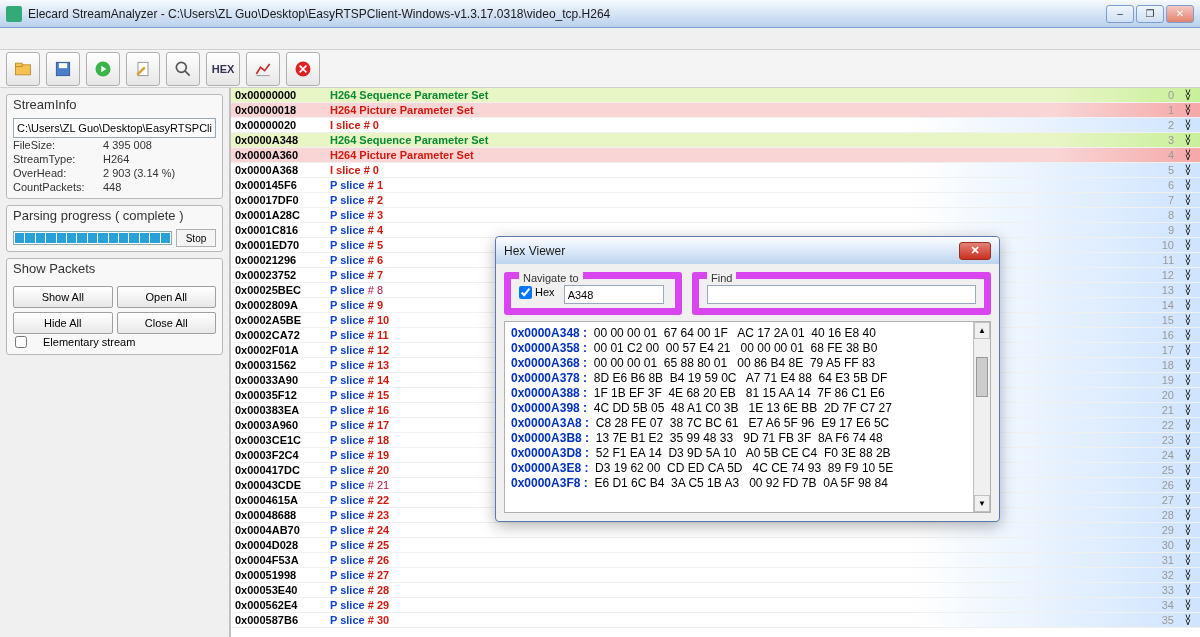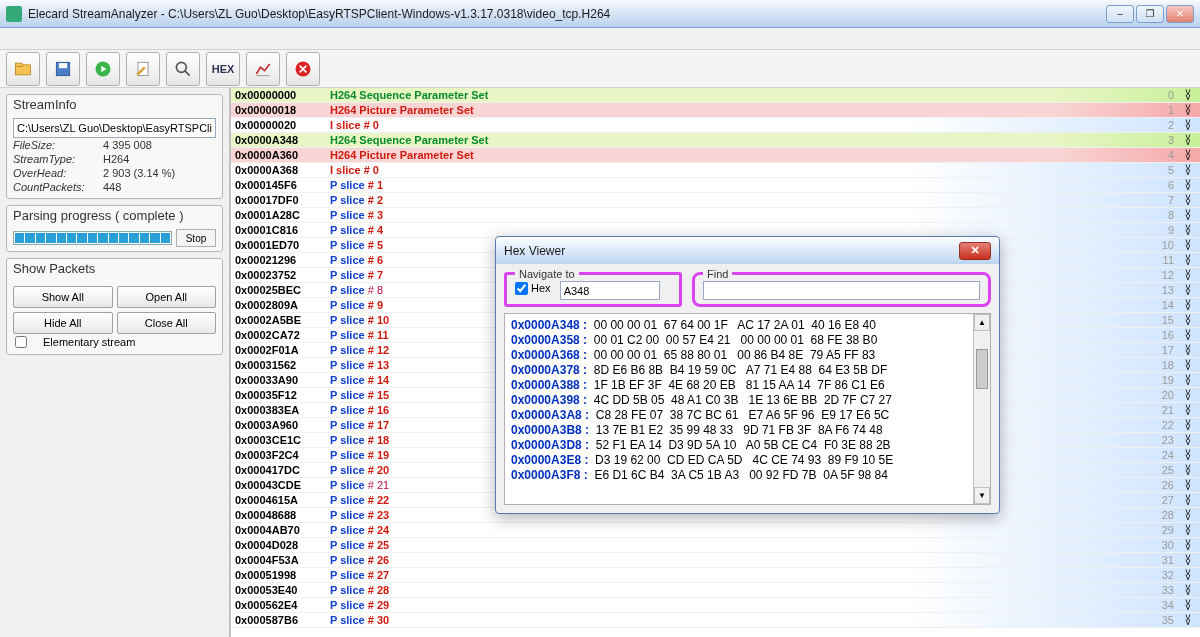--- a/index.html
+++ b/index.html
@@ -21,21 +21,21 @@
 .tbtn svg { width:20px; height:20px; }
 
 .content { display:flex; height: calc(100% - 88px); }
 
 .left { width: 230px; padding:6px; background:#f0f0f0; border-right:1px solid #c0c0c0; display:flex; flex-direction:column; gap:6px; }
 .panel { border:1px solid #b8b8b8; border-radius:3px; background:#f8f8f8; }
 .panel .phead { font-size:13px; padding:2px 6px; color:#333; }
 .panel .pbody { padding:4px 6px; }
 .pathfield { width:100%; height:20px; border:1px solid #9aa9c2; font-size:11px; padding:0 3px; background:#fff; }
 .info-row { display:flex; font-size:11px; padding:1px 0;}
-.info-row .k { width:90px; color:#333;font-style:italic; }
+.info-row .k { width:90px; color:#333; }
 .info-row .v { color:#333; }
 
 .progressbar { height:14px; border:1px solid #8aa; background:#fff; display:flex; padding:1px; gap:1px; }
 .progressbar .seg { flex:1; background:#2aa0d8; }
 .stopbtn { font-size:10px; height:18px; width:40px; border:1px solid #b0b0b0; background:#f4f4f4; margin-left:4px;}
 
 .btnrow { display:flex; gap:4px; margin-top:4px;}
 .btnrow button { flex:1; height:22px; font-size:11px; border:1px solid #a0a0a0; background:linear-gradient(#fff,#e8e8e8); border-radius:2px; }
 
 .chk { display:flex; align-items:center; gap:16px; font-size:11px; padding:2px;}
@@ -55,24 +55,24 @@
 .bg-gy { background:linear-gradient(to right,#e8f5c5,#e8f5c5 85%,#c8f09a);align-items:center;} 
 .bg-rd { background:linear-gradient(to right,#f9d5d5,#f9d5d5 85%,#f5a8a8);} 
 .bg-bl { background:linear-gradient(to right,#ffffff,#ffffff 70%,#cfe4ff);} 
 
 .hexwin { position:absolute; left:495px; top:236px; width:505px; background:#f0f0f0; border:1px solid #5a7aaf; border-radius:4px; box-shadow:0 4px 16px rgba(0,0,0,0.3); }
 .hexwin .hhead { background:linear-gradient(#fcfeff,#dce9f9,#bcd4ef); height:27px; display:flex; align-items:center; padding:0 8px; border-top-left-radius:4px; border-top-right-radius:4px;}
 .hexwin .hhead .ht { flex:1; font-size:12px; color:#1a1a1a;}
 .hexwin .hclose { width:32px; height:18px; background:linear-gradient(#e58076,#c83020); border:1px solid #953020; border-radius:3px; display:flex; align-items:center; justify-content:center; color:#fff; font-weight:bold; font-size:11px;}
 .hexwin .hbody { padding:8px; }
 .fsrow { display:flex; gap:10px; margin-bottom:6px;}
-.fset { border:3px solid #d946ef; border-radius:3px; padding:6px 8px 4px; position:relative; background:#f0f0f0;}
+.fset { border:7px solid #d946ef; border-radius:3px; padding:6px 8px 4px; position:relative; background:#f0f0f0;}
 .fset .lg { position:absolute; top:-7px; left:8px; background:#f0f0f0; padding:0 4px; font-size:11px; color:#333;}
 .fset.nav { width:178px; }
-.fset.find { flex:1;border-radius:8px; }
+.fset.find { flex:1; }
 .fset input[type=text]{ width:100px; height:19px; border:1px solid #9aa9c2; font-size:11px; padding:0 3px; }
 .fset.find input[type=text]{ width:100%; }
 .fset label { font-size:11px; display:inline-flex; align-items:center; gap:3px;}
 
 .hexdump { background:#fff; border:1px solid #b0b0b0; padding:4px 6px; font-family:"Courier New",monospace; font-size:12px; line-height:15px; position:relative; height:192px; overflow:hidden;}
 .hexline { white-space:pre; }
 .hexline .addr { color:#0030c0; font-weight:bold;}
 .hexline .b1 { color:#000; }
 .hexscroll { position:absolute; right:0; top:0; bottom:0; width:17px; background:#f0f0f0; border-left:1px solid #c0c0c0;}
 .hexscroll .thumb { background:#ccc; border:1px solid #999; height:40px; margin:18px 2px 0;}

